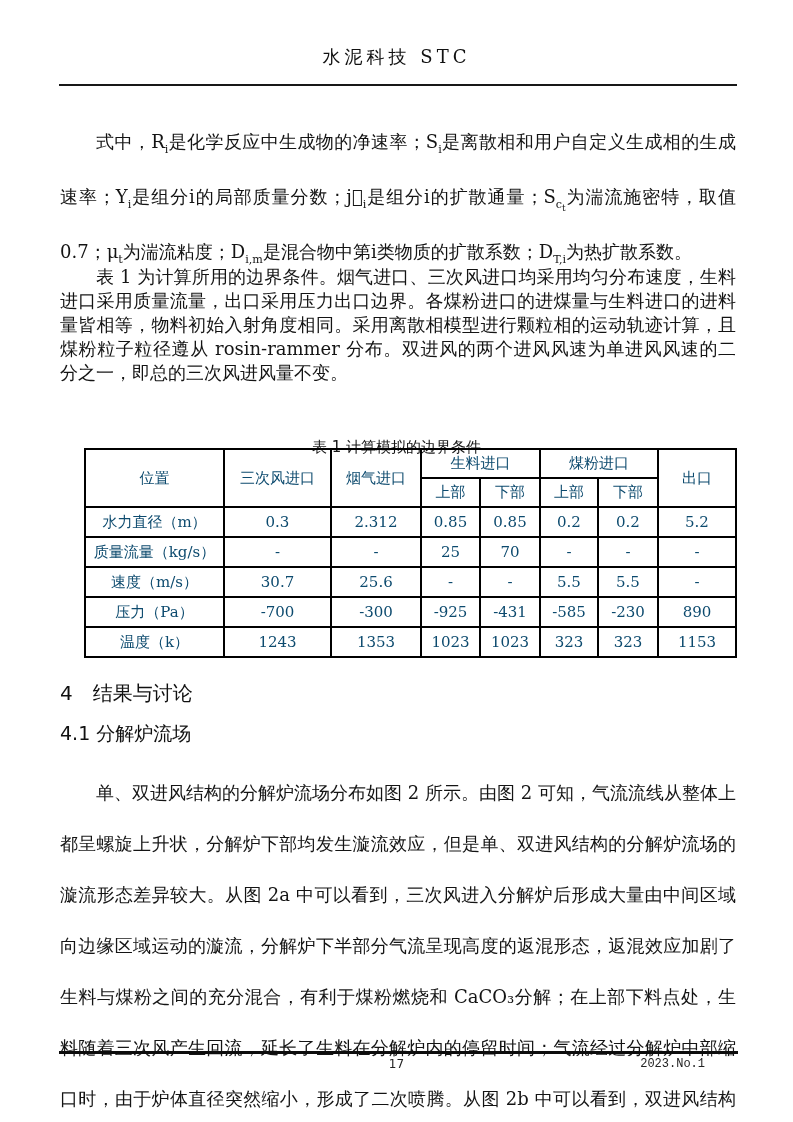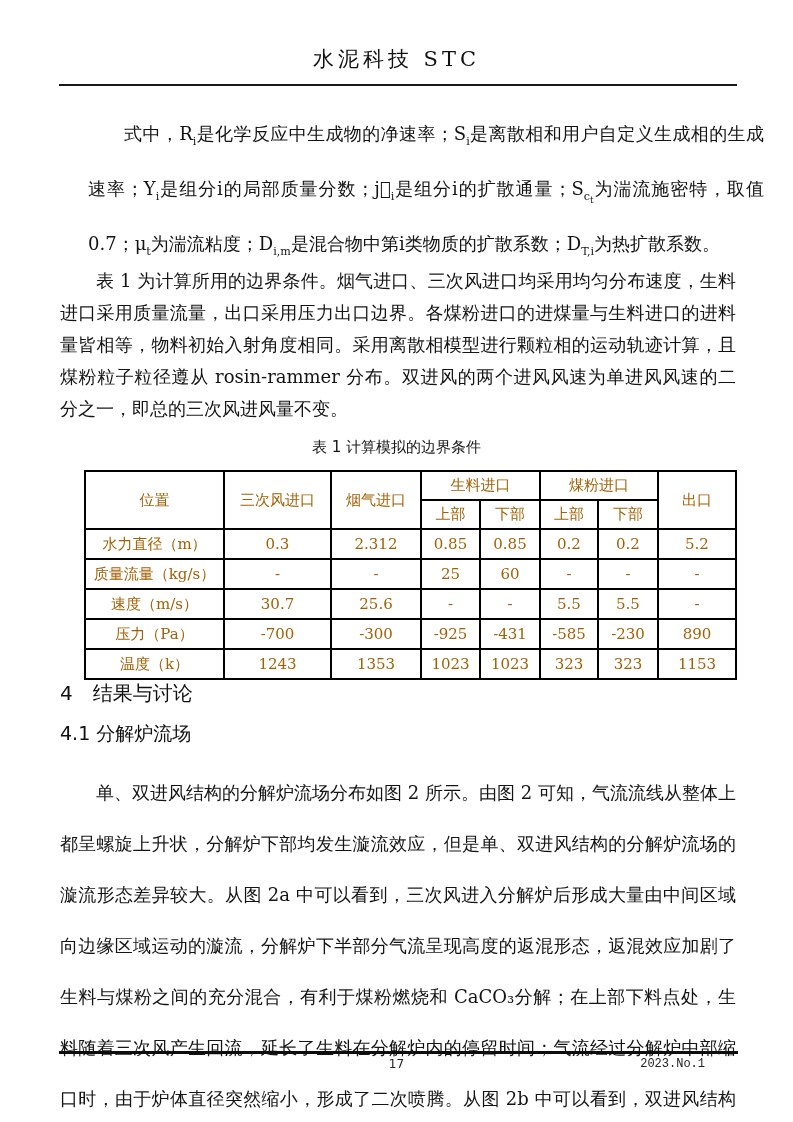--- a/index.html
+++ b/index.html
@@ -3,43 +3,43 @@
 <meta charset="utf-8">
 <style>
   html,body{margin:0;padding:0;background:#ffffff;}
   .page{
     position:relative;width:793px;height:1122px;background:#ffffff;
     font-family:"DejaVu Serif","Liberation Serif",serif;color:#161616;
     overflow:hidden;
   }
   .journal-title{
     position:absolute;top:45px;left:0;width:100%;text-align:center;
-    font-size:21px;letter-spacing:4px;color:#111;
+    font-size:18px;letter-spacing:4px;color:#111;
   }
   .header-rule{
     position:absolute;top:84px;left:59px;width:678px;height:2px;background:#181818;
   }
   .para{
     position:absolute;left:60px;width:676px;font-size:18px;
     text-align:justify;text-justify:inter-ideograph;color:#141414;
   }
-  .para-symbols{top:88px;line-height:55px;margin-left:28px;}
-  .para-boundary{top:247px;line-height:32px;}
+  .para-symbols{top:96px;line-height:55px;}
+  .para-boundary{top:247px;line-height:24px;}
   .para-flow{top:749px;line-height:51px;}
   .indent{text-indent:2em;}
   sub{font-size:0.62em;line-height:0;}
   sub.subsub{font-size:0.5em;vertical-align:-0.85em;line-height:0;}
   .table-caption{
     position:absolute;top:438px;left:0;width:100%;text-align:center;
     font-family:"DejaVu Sans","Liberation Sans",sans-serif;font-size:15px;color:#161616;
   }
   table.boundary{
-    position:absolute;top:470px;left:84px;width:651px;
+    position:absolute;top:448px;left:84px;width:651px;
     border-collapse:collapse;table-layout:fixed;
-    font-size:15px;text-align:center;color:#a16207;
+    font-size:15px;text-align:center;color:#0c4a6e;
   }
   table.boundary td,table.boundary th{
     border:2px solid #000;font-weight:normal;padding:0;
     height:27px;vertical-align:middle;overflow:hidden;white-space:nowrap;
   }
   table.boundary tbody td{height:28px;}
   .section-heading{
     position:absolute;left:60px;font-family:"DejaVu Sans","Liberation Sans",sans-serif;
     font-weight:normal;color:#101010;white-space:pre;
   }
@@ -107,21 +107,21 @@
           <td>0.85</td>
           <td>0.2</td>
           <td>0.2</td>
           <td>5.2</td>
         </tr>
         <tr>
           <td>质量流量（kg/s）</td>
           <td>-</td>
           <td>-</td>
           <td>25</td>
-          <td>60</td>
+          <td>70</td>
           <td>-</td>
           <td>-</td>
           <td>-</td>
         </tr>
         <tr>
           <td>速度（m/s）</td>
           <td>30.7</td>
           <td>25.6</td>
           <td>-</td>
           <td>-</td>

